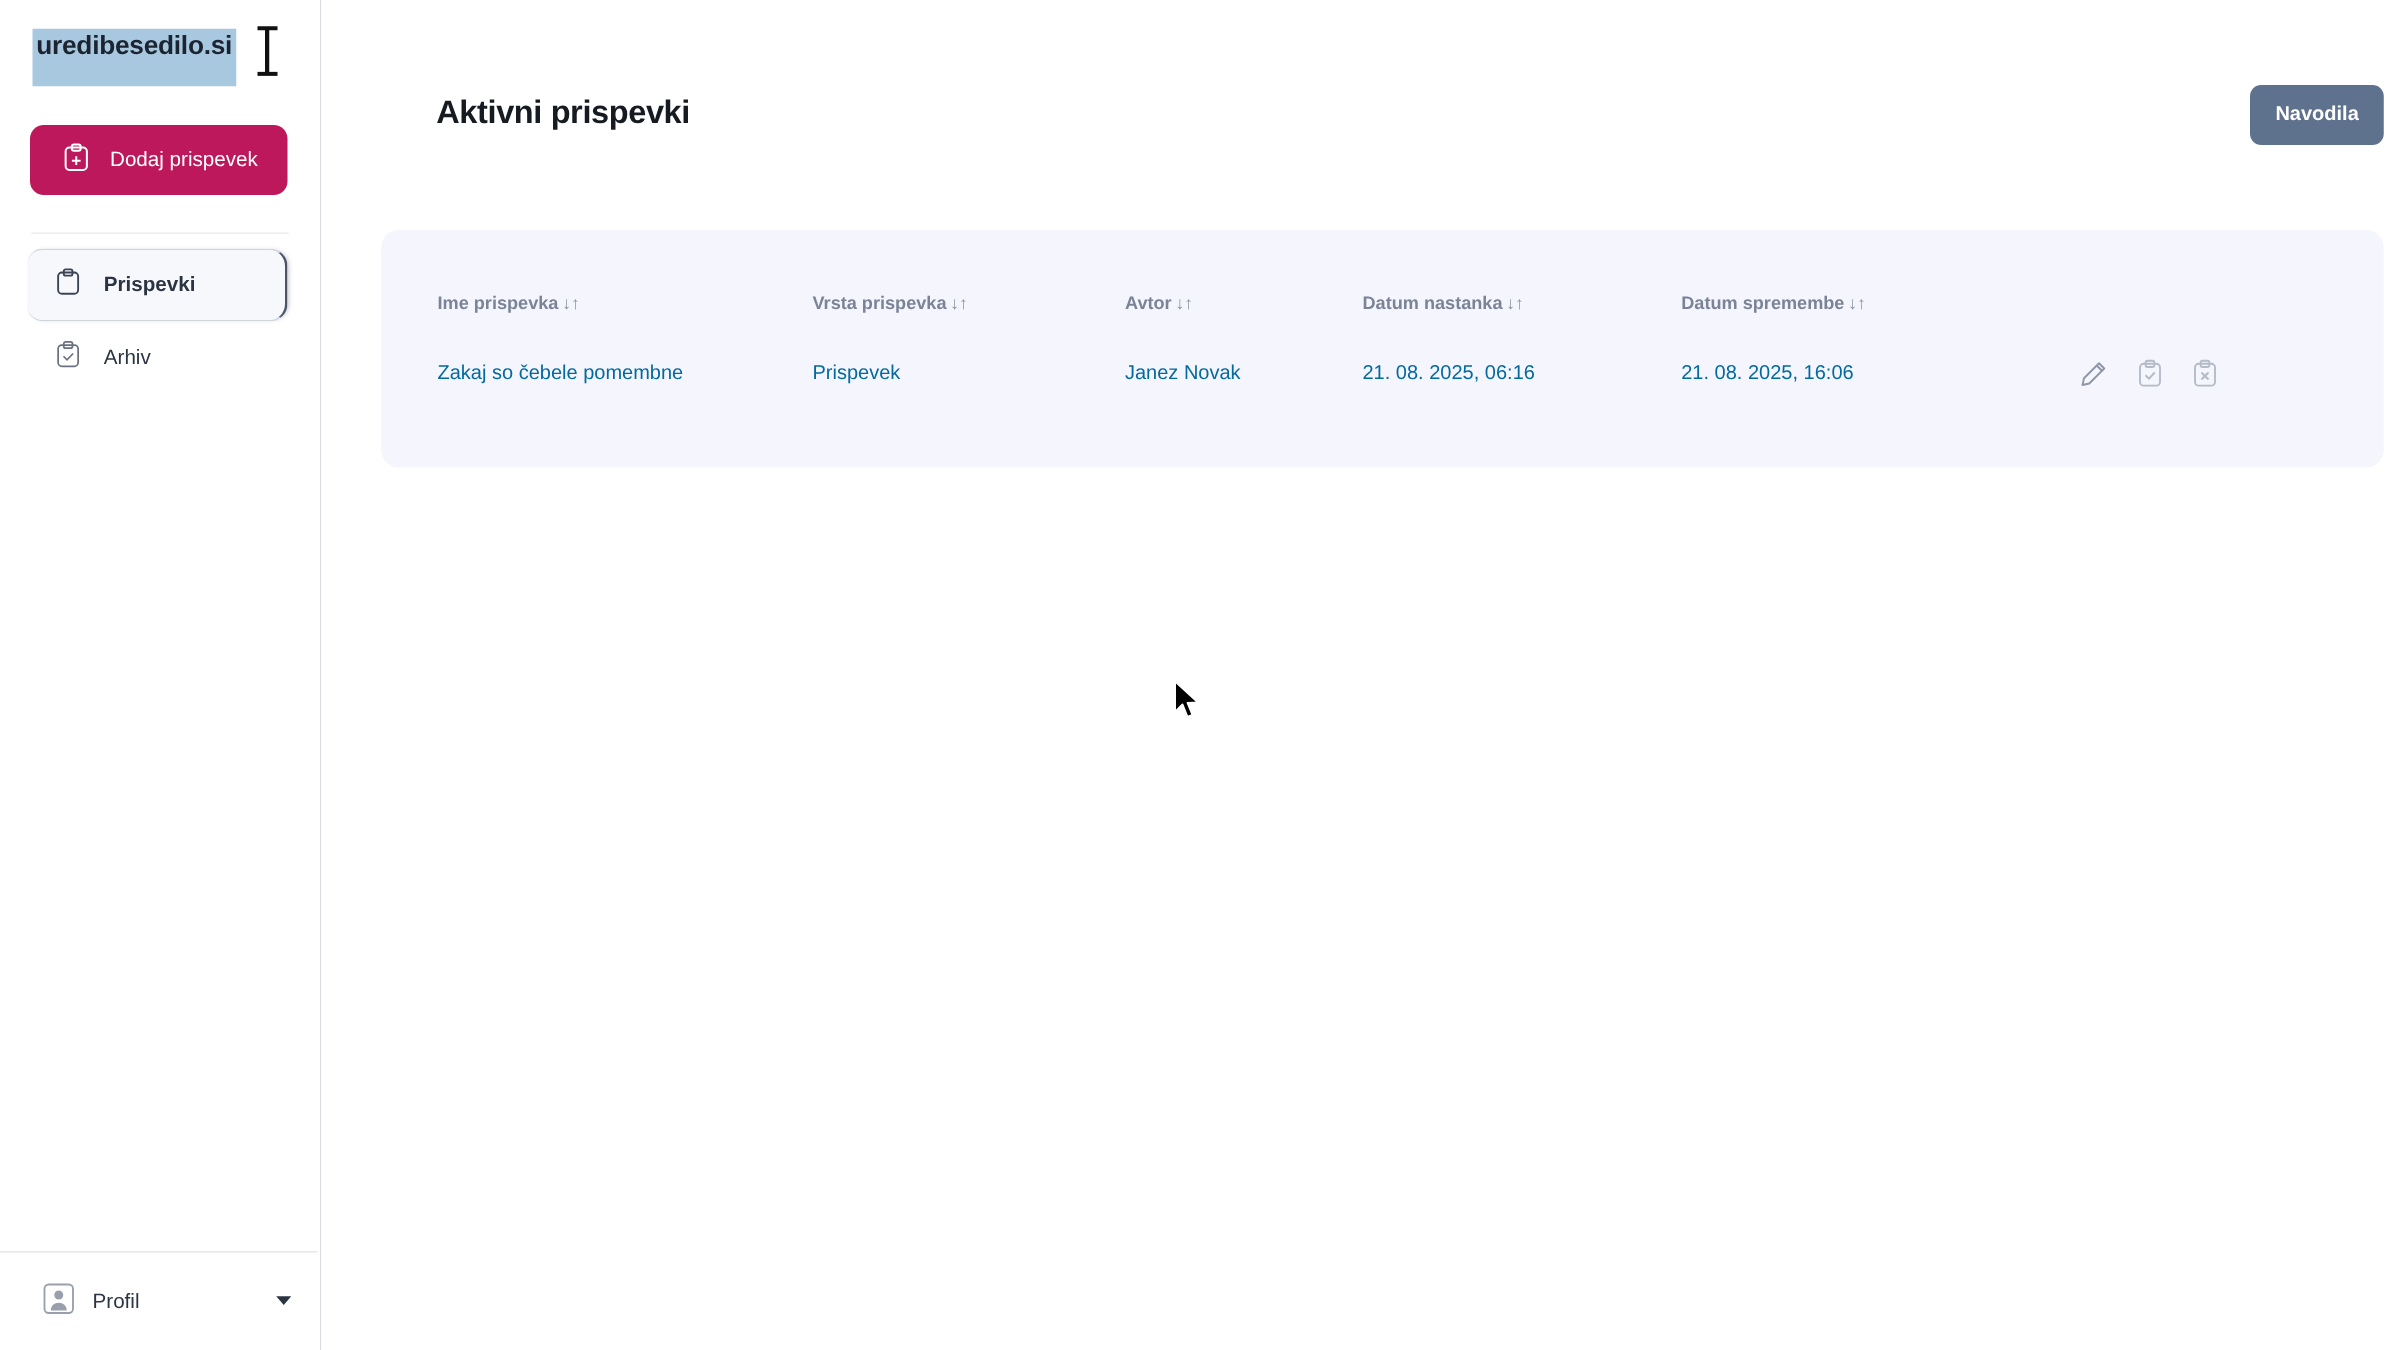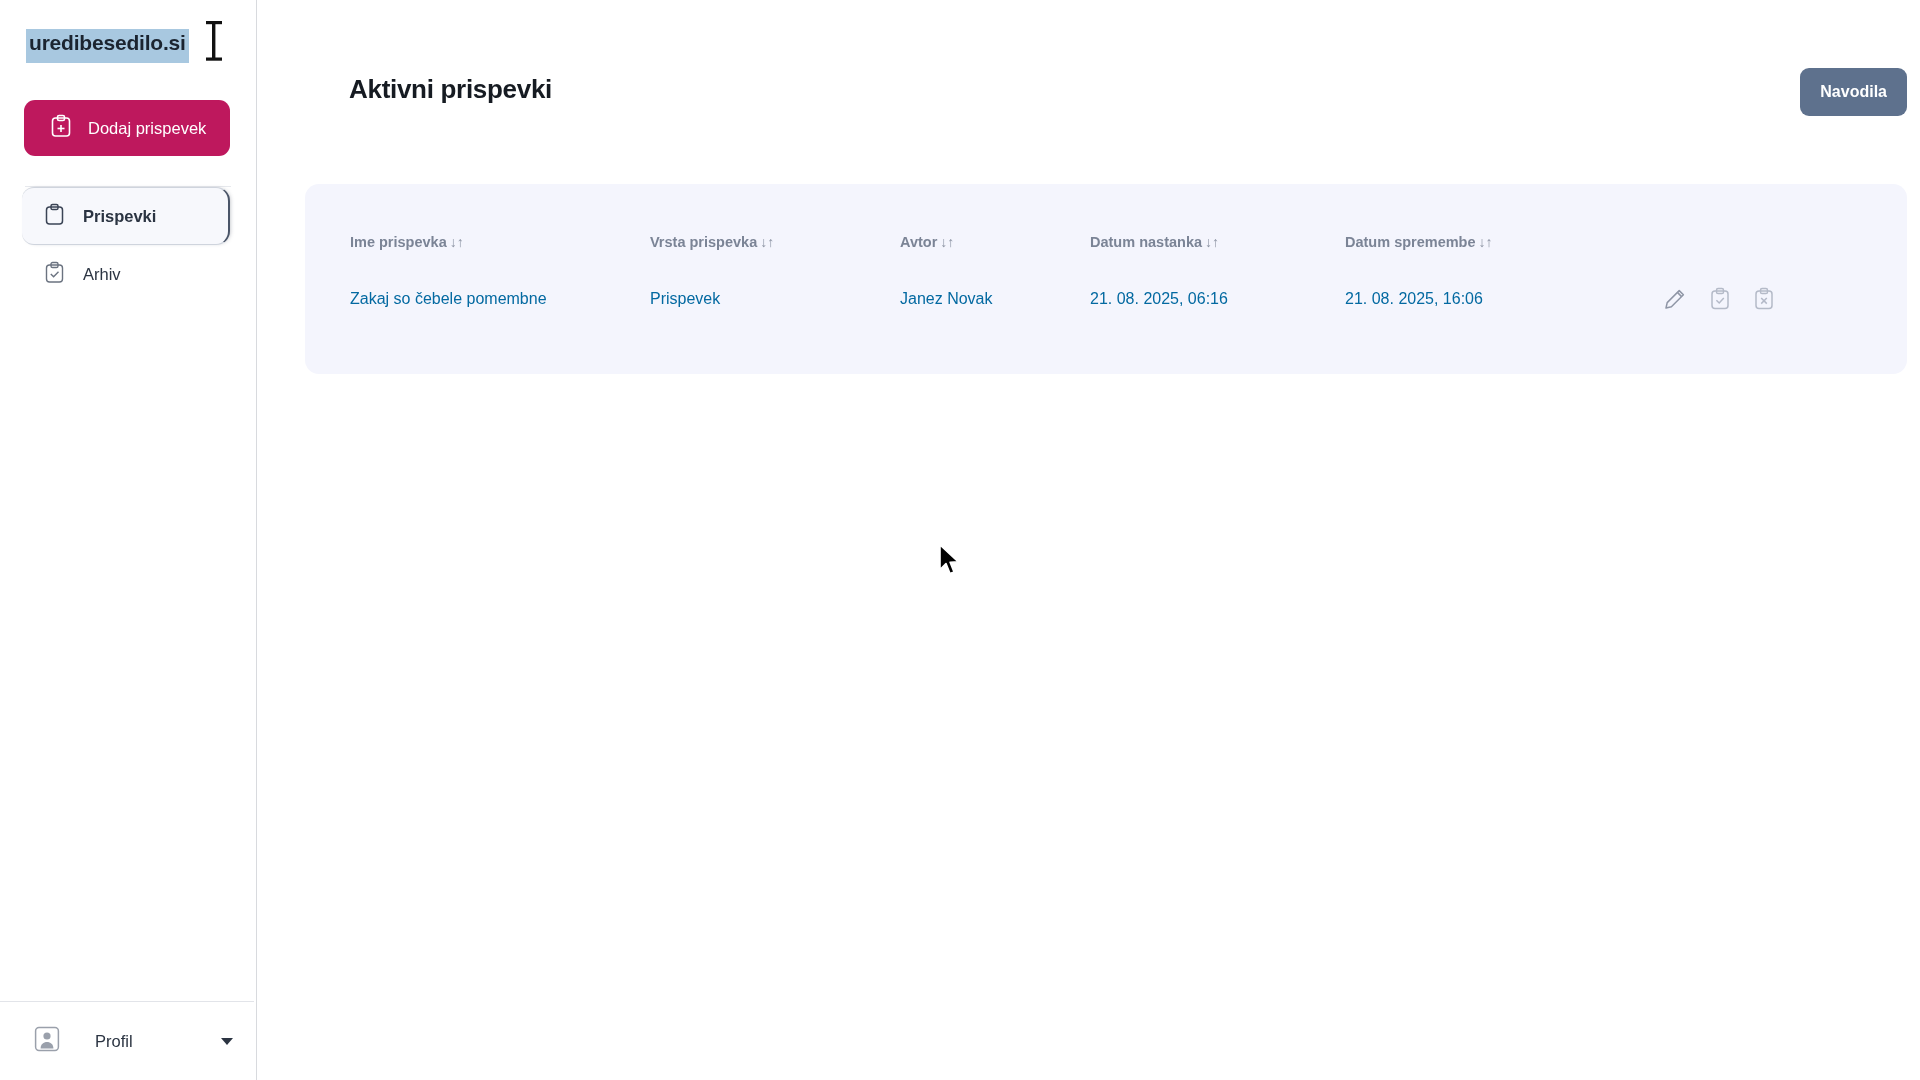--- a/index.html
+++ b/index.html
@@ -28,21 +28,21 @@
     align-items: center;
     padding-left: 26px;
     position: relative;
   }
   .brand {
     font-size: 21px;
     font-weight: 700;
     color: #1b2430;
     letter-spacing: -0.2px;
     background: #a8c8e0;
-    padding: 2px 3px 7px 3px;
+    padding: 2px 3px 20px 3px;
     line-height: 1.15;
     white-space: nowrap;
   }
   .ibeam {
     position: absolute;
     left: 203px;
     top: 20px;
     width: 22px;
     height: 42px;
     pointer-events: none;
@@ -64,21 +64,21 @@
     font-family: "Liberation Sans", sans-serif;
   }
   .add-btn .lbl { color:#ffffff; font-size:16.5px; }
 
   .divider {
     margin: 30px 25px 0 25px;
     height: 1px;
     background: #e7e9ed;
   }
 
-  .nav { margin-top: 0; position: relative; }
+  .nav { margin-top: 12px; position: relative; }
   .nav-item {
     height: 58px;
     margin: 0 0 0 22px;
     padding-left: 22px;
     display: flex;
     align-items: center;
     gap: 18px;
     font-size: 16.5px;
     color: #2b3442;
     cursor: pointer;
@@ -104,21 +104,21 @@
 
   .profile-sep { height: 1px; background: #e2e4e9; margin: 0 2px 0 0; }
   .profile {
     height: 78px;
     display: flex;
     align-items: center;
     padding: 0 22px 0 34px;
     cursor: pointer;
     gap: 14px;
   }
-  .profile .pf-label { font-size: 16.5px; color: #2b3442; margin-left: 21px; }
+  .profile .pf-label { font-size: 16.5px; color: #2b3442; }
   .profile .caret { margin-left: auto; }
 
   
   .main {
     flex: 1 1 auto;
     height: 1080px;
     background: #ffffff;
     padding: 0 44px 0 48px;
     position: relative;
   }

